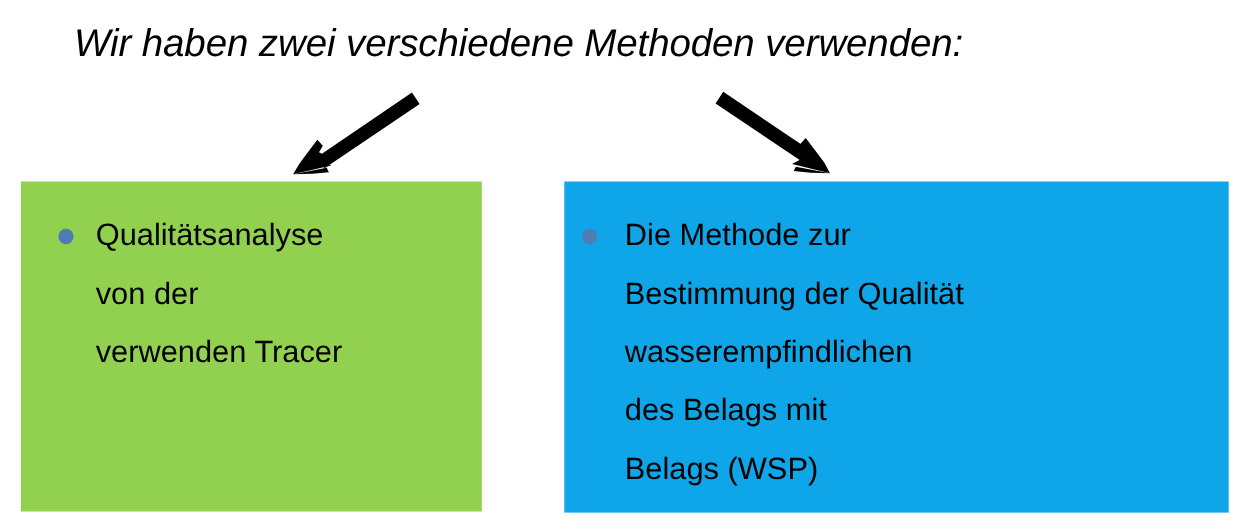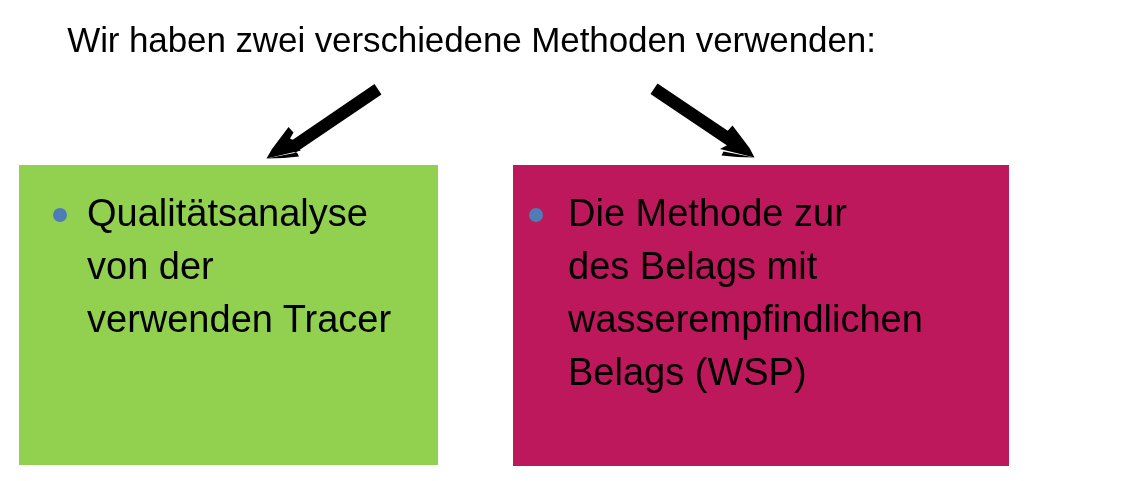--- a/index.html
+++ b/index.html
@@ -25,20 +25,21 @@
     left: 0px;
     top: 18px;
     width: 943px;
     text-align: center;
     font-size: 35px;
     line-height: 44px;
     color: #000000;
     font-weight: 400;
     letter-spacing: -0.1px;
     white-space: nowrap;
+    font-style: italic;
   }
 
   
   #arrow-layer {
     position: absolute;
     left: 0;
     top: 0;
     width: 1121px;
     height: 481px;
     pointer-events: none;
@@ -53,29 +54,29 @@
     left: 19px;
     top: 165px;
     width: 419px;
     height: 300px;
     background: #92d050;
     padding: 22px 8px 0 34px;
   }
   #box-yellow {
     left: 513px;
     top: 165px;
-    width: 496px;
+    width: 604px;
     height: 301px;
-    background: #be185d;
+    background: #0ea5e9;
     padding: 22px 8px 0 8px;
   }
 
   .bullet-block {
     position: relative;
-    font-size: 38px;
+    font-size: 28px;
     line-height: 53px;
     color: #000000;
   }
   #box-green .bullet-block { padding-left: 34px; }
   #box-yellow .bullet-block { padding-left: 47px; }
 
   .bullet-dot {
     position: absolute;
     left: 0px;
     top: 21px;
@@ -124,19 +125,20 @@
       <span class="line first">Qualitätsanalyse</span>
       <span class="line">von der</span>
       <span class="line">verwenden Tracer</span>
     </div>
   </div>
 
   <div class="method-box" id="box-yellow">
     <div class="bullet-block">
       <span class="bullet-dot"></span>
       <span class="line first">Die Methode zur</span>
+      <span class="line">Bestimmung der Qualität</span>
+      <span class="line">wasserempfindlichen</span>
       <span class="line">des Belags mit</span>
-      <span class="line">wasserempfindlichen</span>
       <span class="line">Belags (WSP)</span>
     </div>
   </div>
 
 </div>
 
 </body></html>

